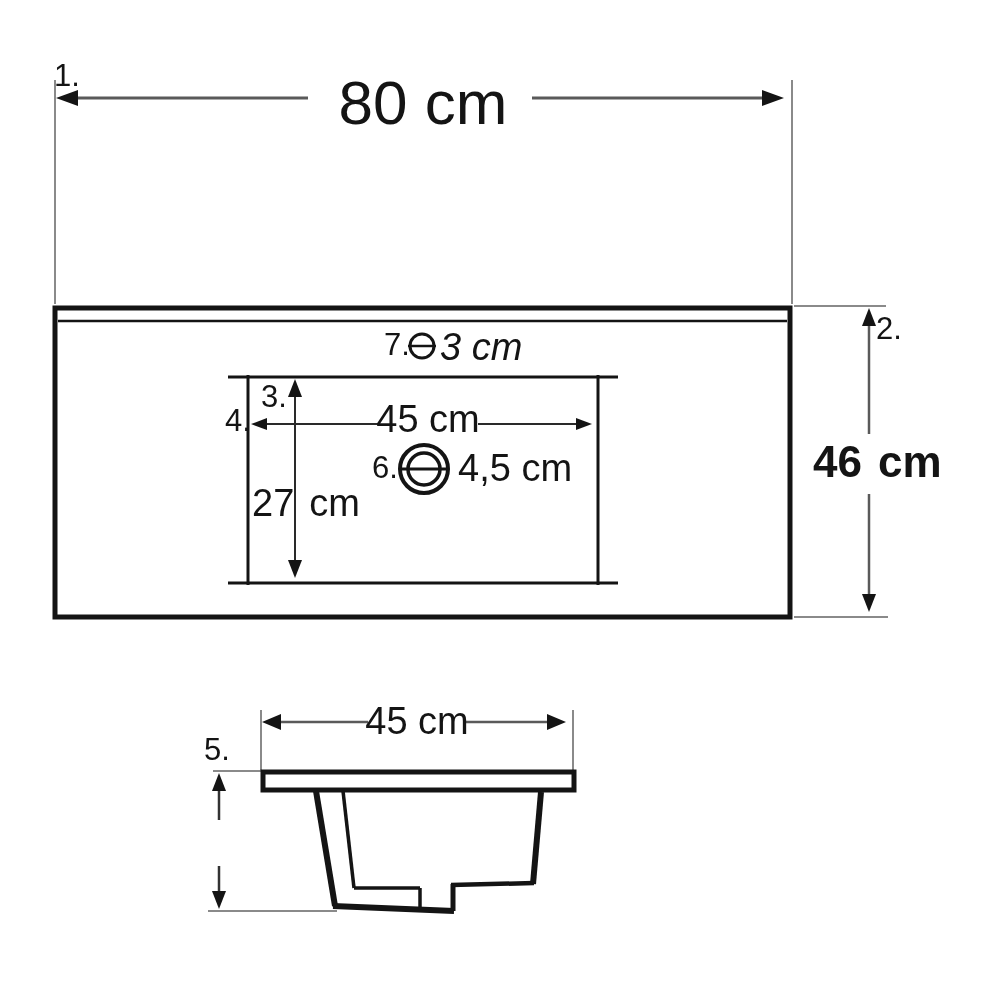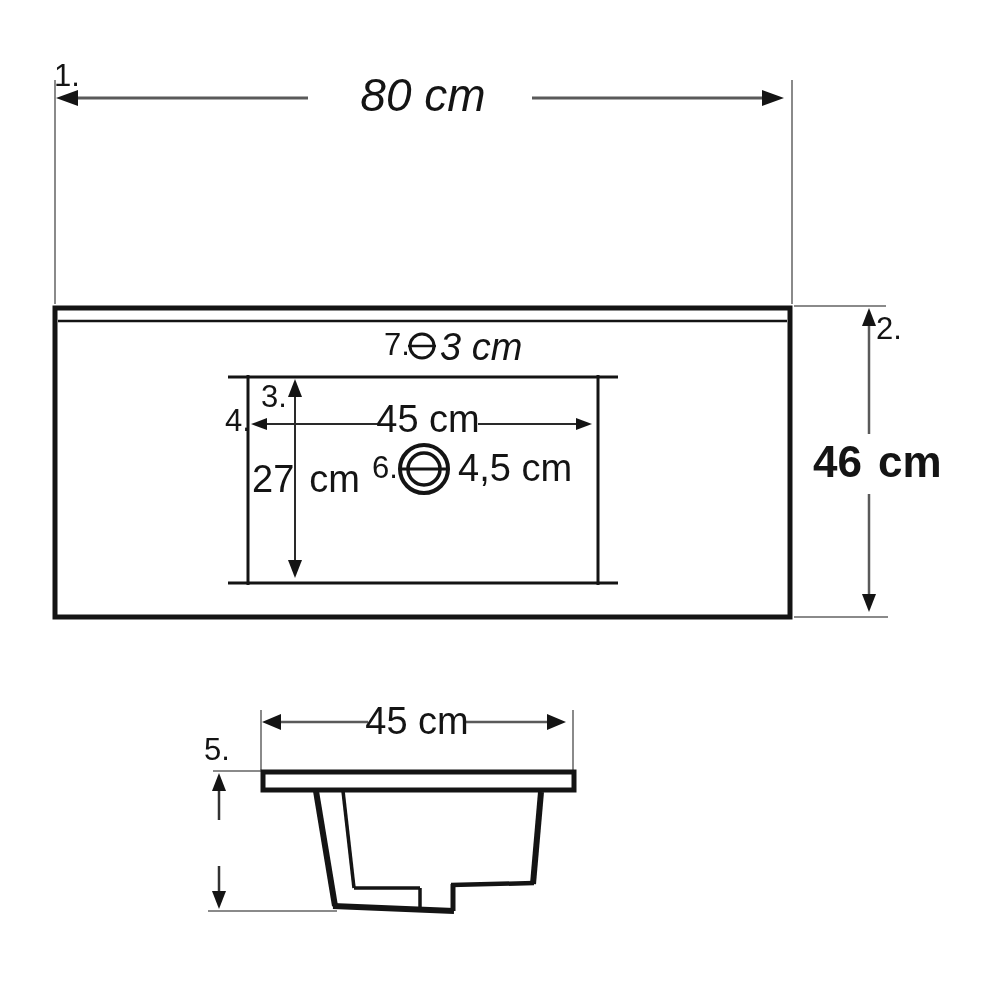--- a/index.html
+++ b/index.html
@@ -13,21 +13,21 @@
     overflow: hidden;
   }
   .canvas svg { position: absolute; left: 0; top: 0; }
   .lbl {
     position: absolute;
     line-height: 1;
     white-space: nowrap;
     color: #141414;
   }
   .ref { font-size: 31px; }
-  .dim-lg { font-size: 46px; font-style: italic; }
+  .dim-lg { font-size: 62px; }
   .dim-md { font-size: 44px; font-weight: bold; }
   .dim-sm { font-size: 38px; }
   .center { text-align: center; }
   .split { display: flex; }
   .gap16 { gap: 16px; }
   .gap15 { gap: 15px; }
 </style>
 </head>
 <body>
 
@@ -129,21 +129,21 @@
     <span>cm</span>
   </div>
 
   <div class="lbl ref" style="left:384px; top:329px;">7.</div>
   <div class="lbl dim-sm" style="left:440px; top:328px;font-style:italic;">3 cm</div>
 
   <div class="lbl ref" style="left:225px; top:405px;">4.</div>
   <div class="lbl ref" style="left:261px; top:381px;">3.</div>
   <div class="lbl dim-sm center" style="left:352px; top:400px; width:152px;">45 cm</div>
 
-  <div class="lbl dim-sm split gap15" style="left:252px; top:460px;">
+  <div class="lbl dim-sm split gap15" style="left:252px; top:484px;">
     <span>27</span>
     <span>cm</span>
   </div>
 
   <div class="lbl ref" style="left:372px; top:452px;">6.</div>
   <div class="lbl dim-sm" style="left:458px; top:449px;">4,5 cm</div>
 
   <div class="lbl dim-sm center" style="left:342px; top:702px; width:150px;">45 cm</div>
   <div class="lbl ref" style="left:204px; top:734px;">5.</div>
 

